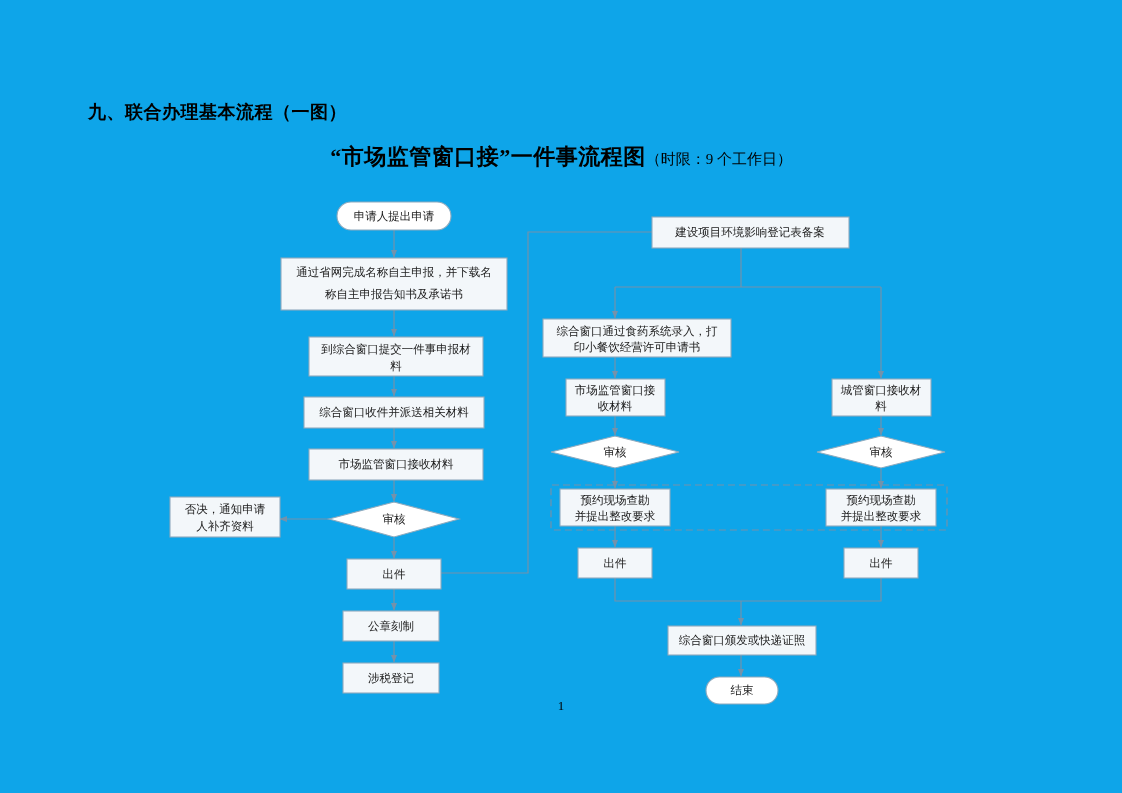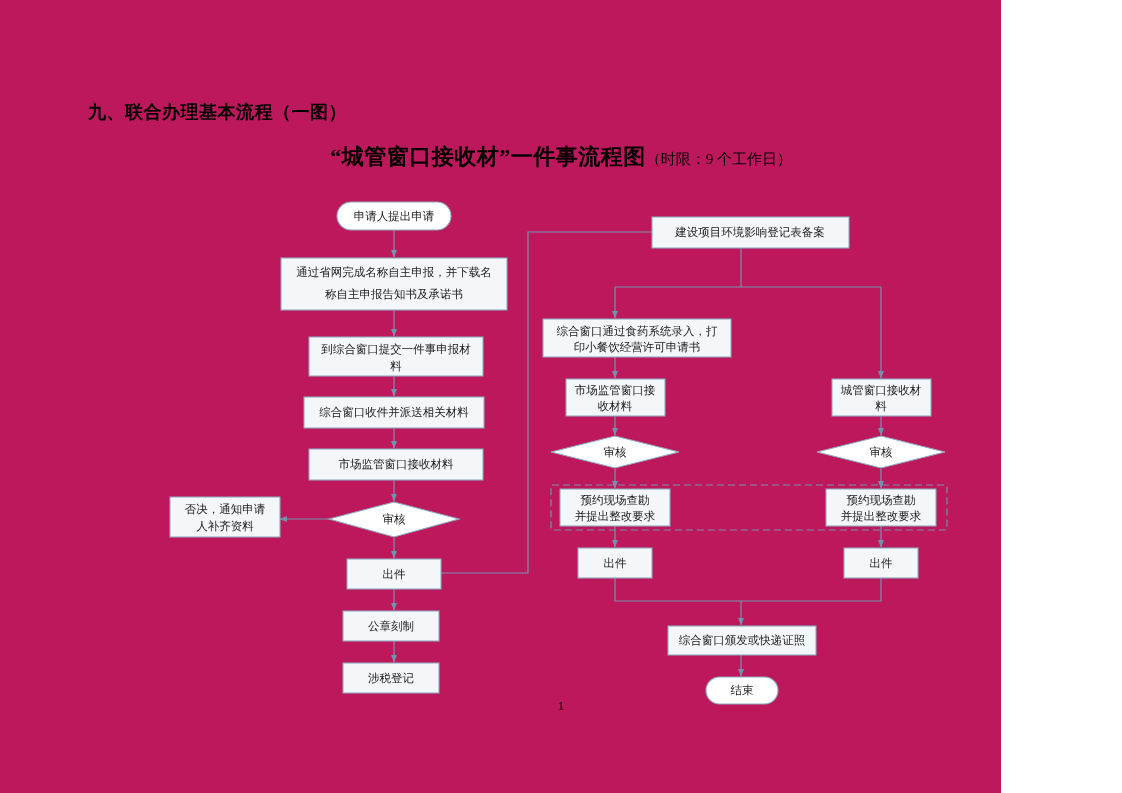--- a/index.html
+++ b/index.html
@@ -7,23 +7,23 @@
     margin: 0;
     padding: 0;
     background: #ffffff;
   }
   body {
     font-family: "Liberation Serif", "DejaVu Serif", serif;
     color: #000000;
   }
   #page {
     position: relative;
-    width: 1001px;
+    width: 1122px;
     height: 793px;
-    background: #be185d;
+    background: #0ea5e9;
     overflow: hidden;
   }
   .section-heading {
     position: absolute;
     left: 88px;
     top: 100px;
     font-family: "Liberation Sans", "DejaVu Sans", sans-serif;
     font-weight: bold;
     font-size: 18px;
     letter-spacing: 0.5px;
@@ -94,21 +94,21 @@
   }
 </style>
 </head>
 <body>
 
 <div id="page">
 
   <div class="section-heading">九、联合办理基本流程（一图）</div>
 
   <div class="chart-title">
-    <span class="main">“城管窗口接收材”一件事流程图</span><span class="sub">（时限：9 个工作日）</span>
+    <span class="main">“市场监管窗口接”一件事流程图</span><span class="sub">（时限：9 个工作日）</span>
   </div>
 
   <svg id="flow-svg" width="1122" height="520" viewBox="0 0 1122 520">
     <defs>
       <marker id="arrow" markerWidth="9" markerHeight="9" refX="7.4" refY="3.2" orient="auto" markerUnits="userSpaceOnUse">
         <path d="M0,0 L8,3.2 L0,6.4 z" fill="#7492ab"></path>
       </marker>
     </defs>
 
     <g>

